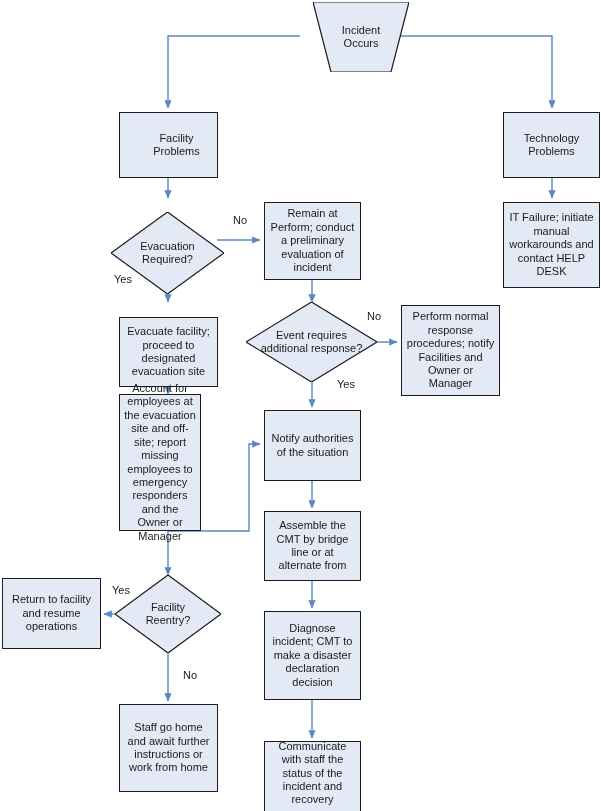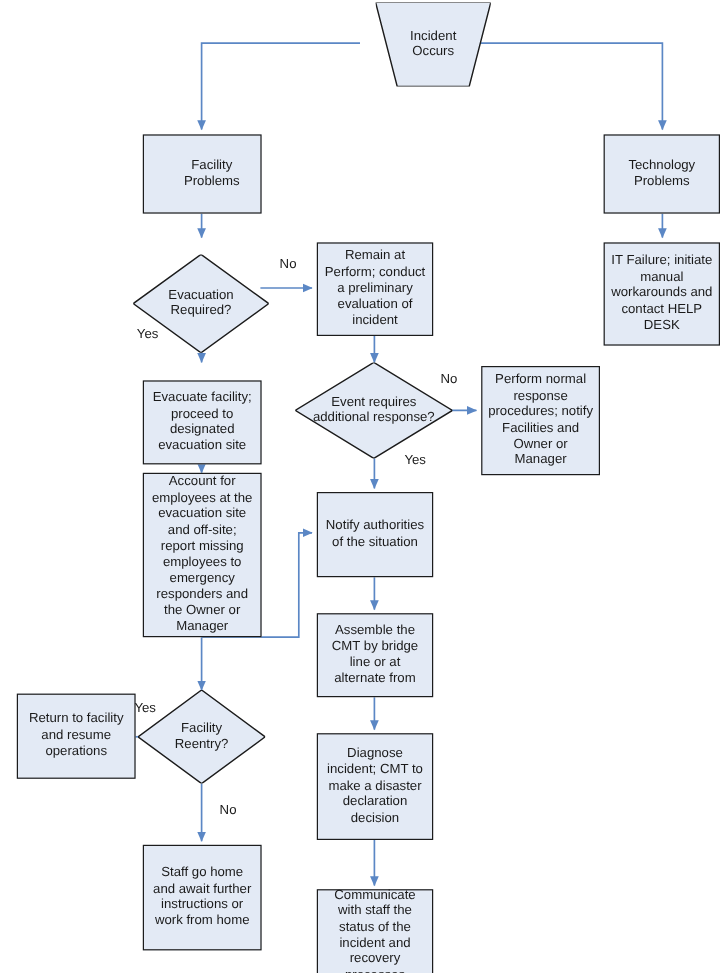--- a/index.html
+++ b/index.html
@@ -160,40 +160,40 @@
   <svg class="dshape" viewBox="0 0 131 80" preserveAspectRatio="none">
     <polygon points="65.5,0 131,40 65.5,80 0,40" fill="#e3eaf5" stroke="#1c1c1c" stroke-width="1.2"></polygon>
   </svg>
   <span class="txt">Event requires additional response?</span>
 </div>
 
 <div class="node process" style="left:401px; top:305px; width:99px; height:91px;">
   <span class="txt">Perform normal response procedures; notify Facilities and Owner or Manager</span>
 </div>
 
-<div class="node process" style="left:119px; top:394px; width:99px; height:137px;">
+<div class="node process" style="left:119px; top:394px; width:82px; height:137px;">
   <span class="txt">Account for employees at the evacuation site and off-site; report missing employees to emergency responders and the Owner or Manager</span>
 </div>
 
 <div class="node process" style="left:264px; top:410px; width:97px; height:71px;">
   <span class="txt">Notify authorities of the situation</span>
 </div>
 
 <div class="node process" style="left:264px; top:511px; width:97px; height:70px;">
   <span class="txt">Assemble the CMT by bridge line or at alternate from</span>
 </div>
 
 <div class="node decision" style="left:115px; top:575px; width:106px; height:78px;">
   <svg class="dshape" viewBox="0 0 106 78" preserveAspectRatio="none">
     <polygon points="53,0 106,39 53,78 0,39" fill="#e3eaf5" stroke="#1c1c1c" stroke-width="1.2"></polygon>
   </svg>
   <span class="txt">Facility<br>Reentry?</span>
 </div>
 
-<div class="node process" style="left:14px; top:578px; width:99px; height:71px;">
+<div class="node process" style="left:2px; top:578px; width:99px; height:71px;">
   <span class="txt">Return to facility and resume operations</span>
 </div>
 
 <div class="node process" style="left:119px; top:704px; width:99px; height:88px;">
   <span class="txt">Staff go home and await further instructions or work from home</span>
 </div>
 
 <div class="node process" style="left:264px; top:611px; width:97px; height:89px;">
   <span class="txt">Diagnose incident; CMT to make a disaster declaration decision</span>
 </div>

